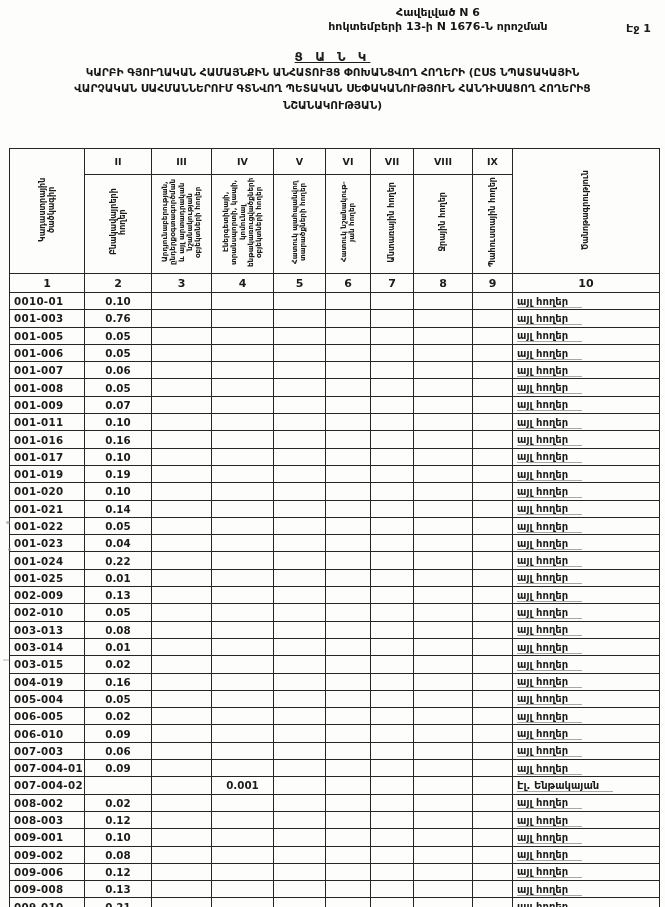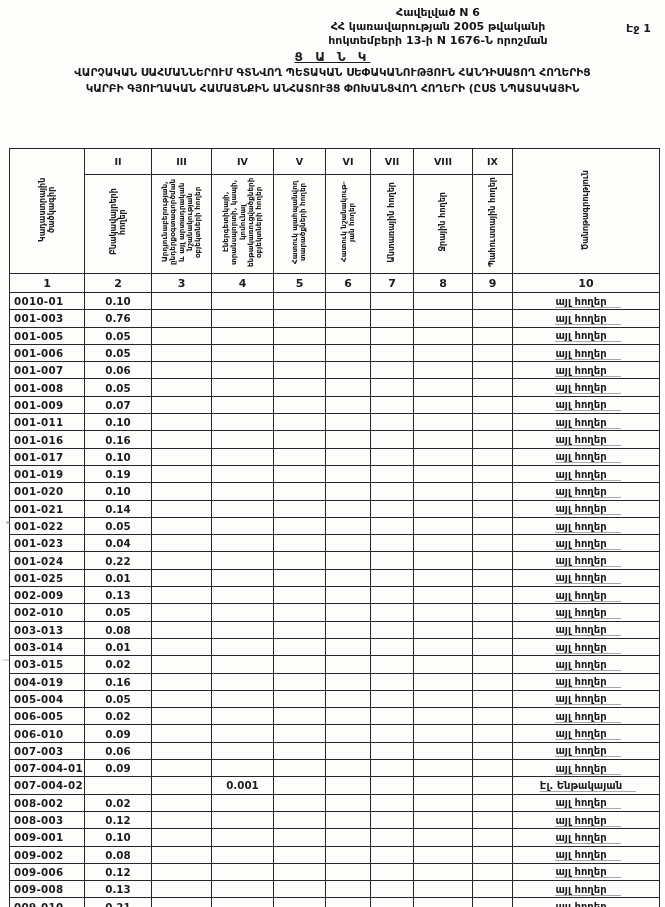--- a/index.html
+++ b/index.html
@@ -38,44 +38,44 @@
     writing-mode:vertical-rl; transform:rotate(180deg);
     display:inline-block; max-height:94px;
     font-size:7.2px; font-weight:bold; line-height:1.15;
     text-align:center; white-space:normal;
   }
   .vtext.big { font-size:8px; }
   tr.num-row td { height:19px; font-size:11px; text-align:center; vertical-align:middle; }
   tbody.data tr td { height:17.3px; font-size:10.3px; vertical-align:middle; }
   tbody.data td.c1 { text-align:left; padding-left:4px; letter-spacing:0.3px; }
   tbody.data td.cv { text-align:center; }
-  tbody.data td.c10 { text-align:center; padding-left:4px; font-size:10px; }
+  tbody.data td.c10 { text-align:left; padding-left:4px; font-size:10px; }
   tbody.data td.c10 span { border-bottom:1px solid #a8a8a8; padding-right:14px; }
   
   .speck { position:absolute; background:#8d8d8d; border-radius:50%; opacity:.6; }
   .smudge { position:absolute; background:#b5b5b5; opacity:.5; }
 </style>
 </head>
 <body>
 
 <div class="page">
 
   <div class="page-header">
     <div class="appendix-block">
       <div>Հավելված N 6</div>
-      <div>ՀՀ կառավարության 2005 թվականի</div>
       <div>հոկտեմբերի 13-ի N 1676-Ն որոշման</div>
     </div>
     <div class="page-number">Էջ 1</div>
   </div>
 
   <div class="doc-title">
     <div class="heading">Ց Ա Ն Կ</div>
+    <div class="line">ԿԱՐԲԻ ԳՅՈՒՂԱԿԱՆ ՀԱՄԱՅՆՔԻՆ ԱՆՀԱՏՈՒՅՑ ՓՈԽԱՆՑՎՈՂ ՀՈՂԵՐԻ (ԸՍՏ ՆՊԱՏԱԿԱՅԻՆ</div>
     <div class="line">ՎԱՐՉԱԿԱՆ ՍԱՀՄԱՆՆԵՐՈՒՄ ԳՏՆՎՈՂ ՊԵՏԱԿԱՆ ՍԵՓԱԿԱՆՈՒԹՅՈՒՆ ՀԱՆԴԻՍԱՑՈՂ ՀՈՂԵՐԻՑ</div>
-    <div class="line">ԿԱՐԲԻ ԳՅՈՒՂԱԿԱՆ ՀԱՄԱՅՆՔԻՆ ԱՆՀԱՏՈՒՅՑ ՓՈԽԱՆՑՎՈՂ ՀՈՂԵՐԻ (ԸՍՏ ՆՊԱՏԱԿԱՅԻՆ</div>
+    <div class="line">ՆՇԱՆԱԿՈՒԹՅԱՆ)</div>
   </div>
 
   <table class="landtable">
     <colgroup>
       <col style="width:75px">
         <col style="width:67px">
         <col style="width:60px">
       <col style="width:62px">
         <col style="width:52px">
         <col style="width:45px">

